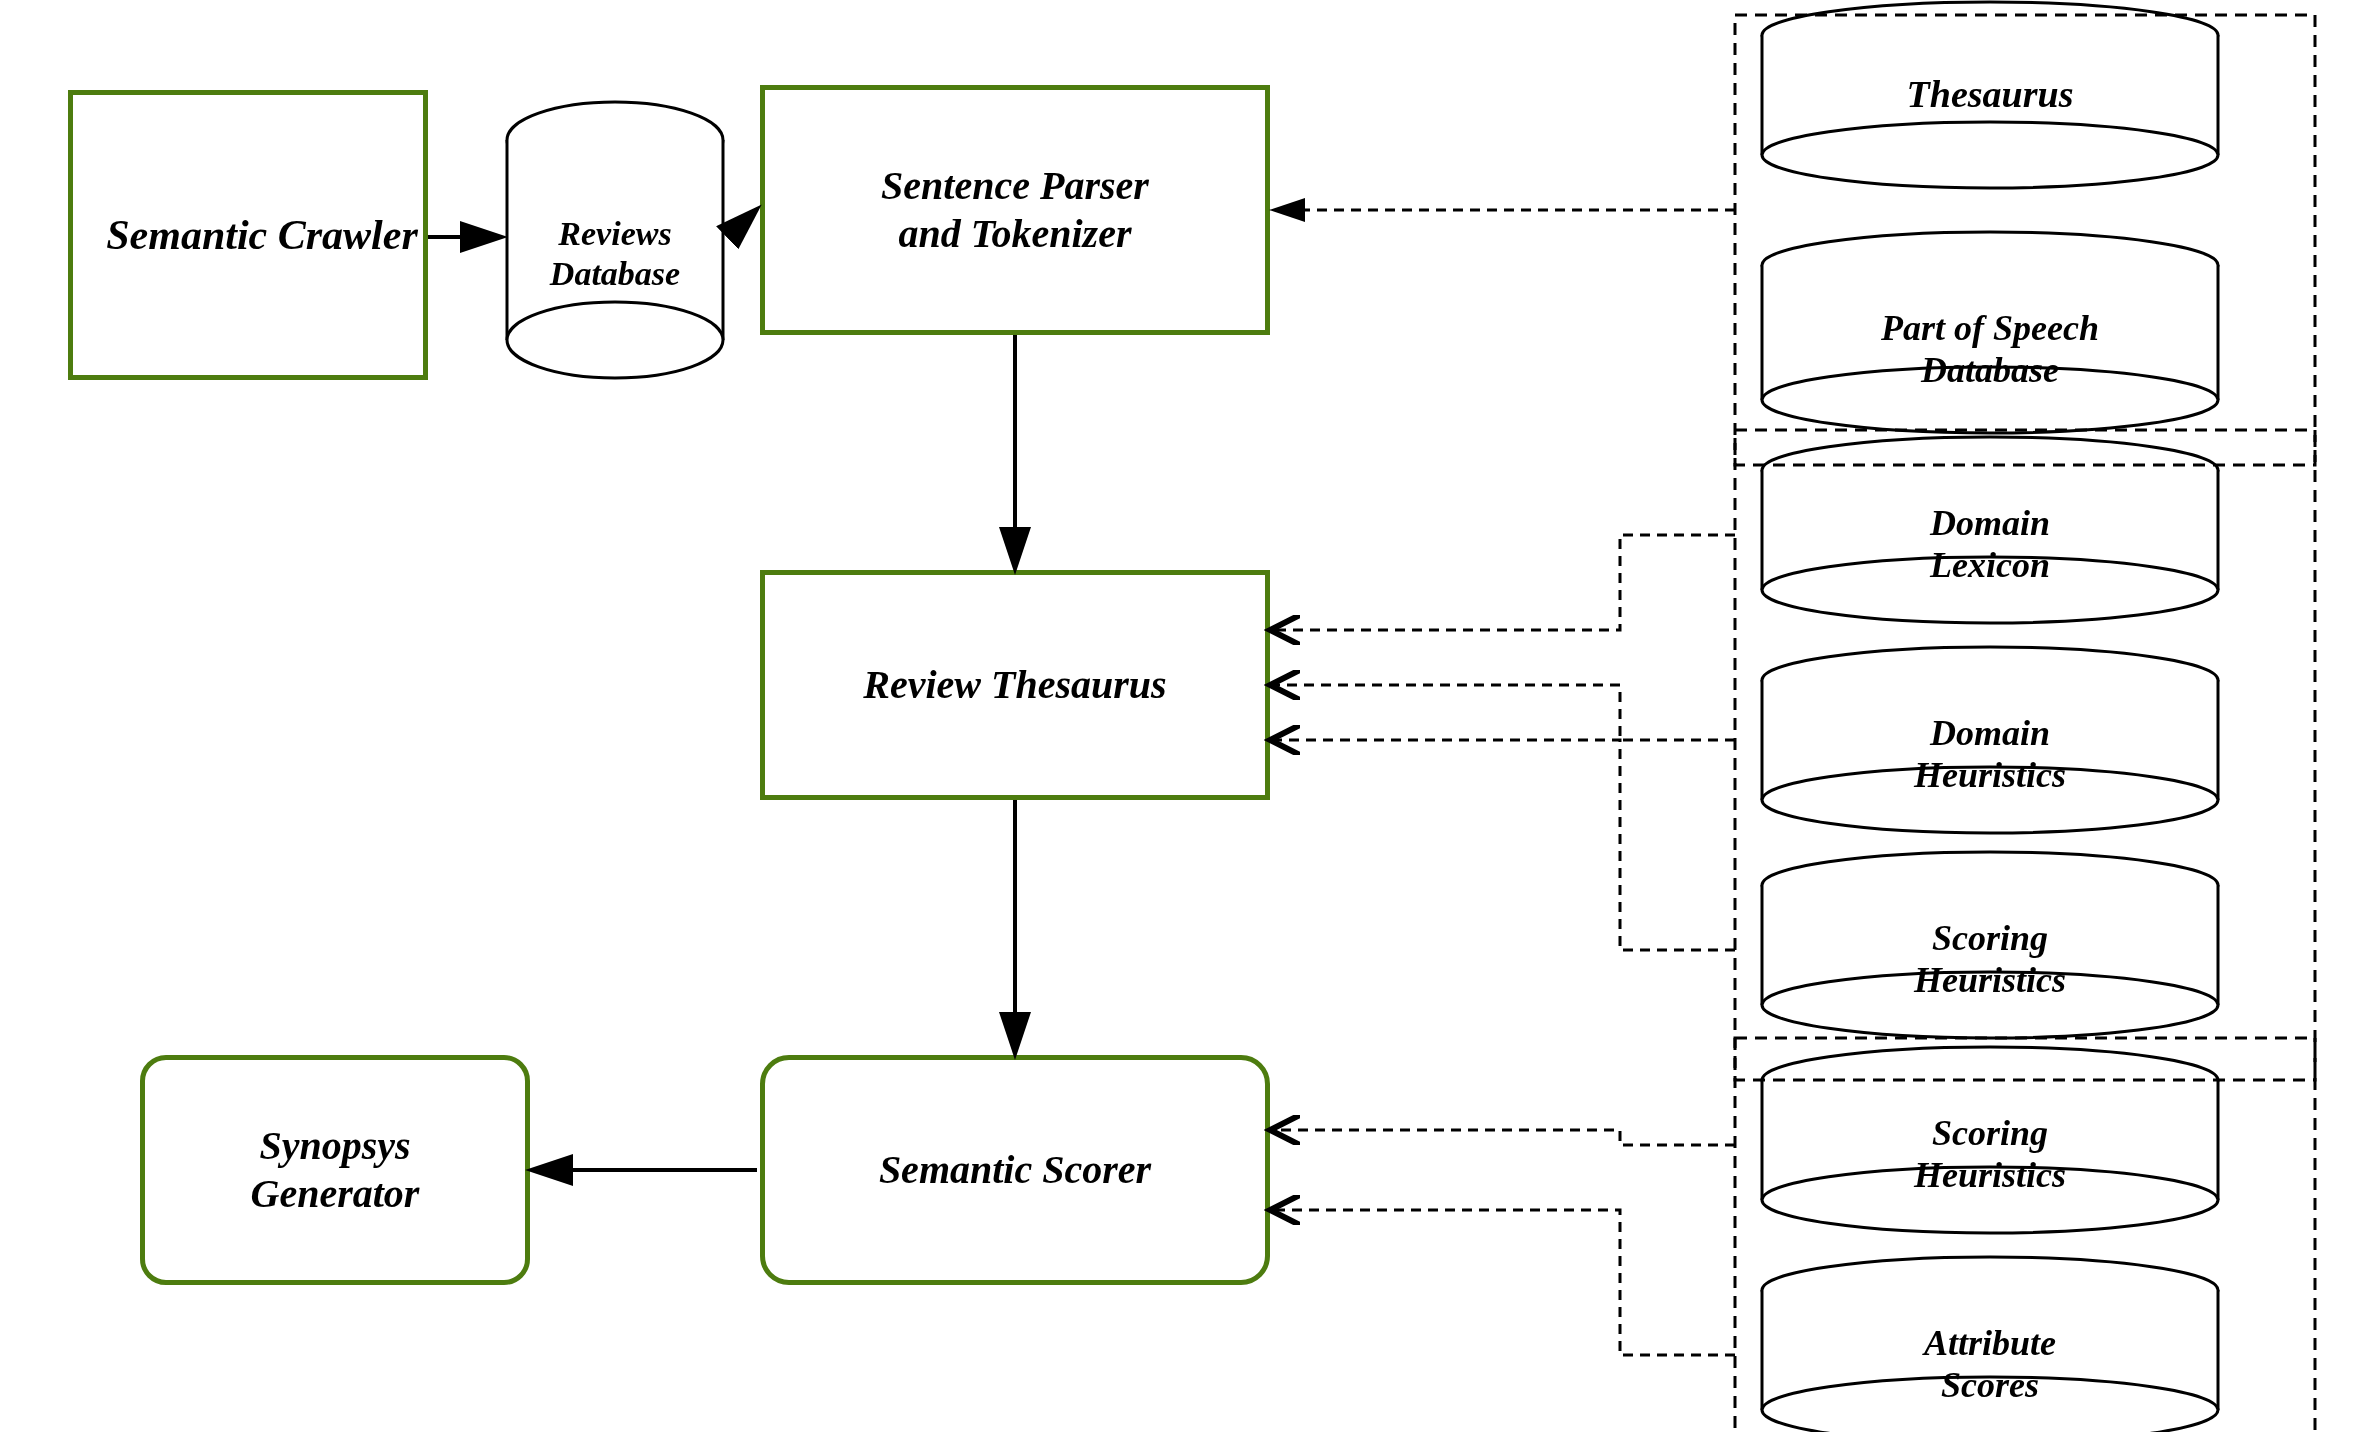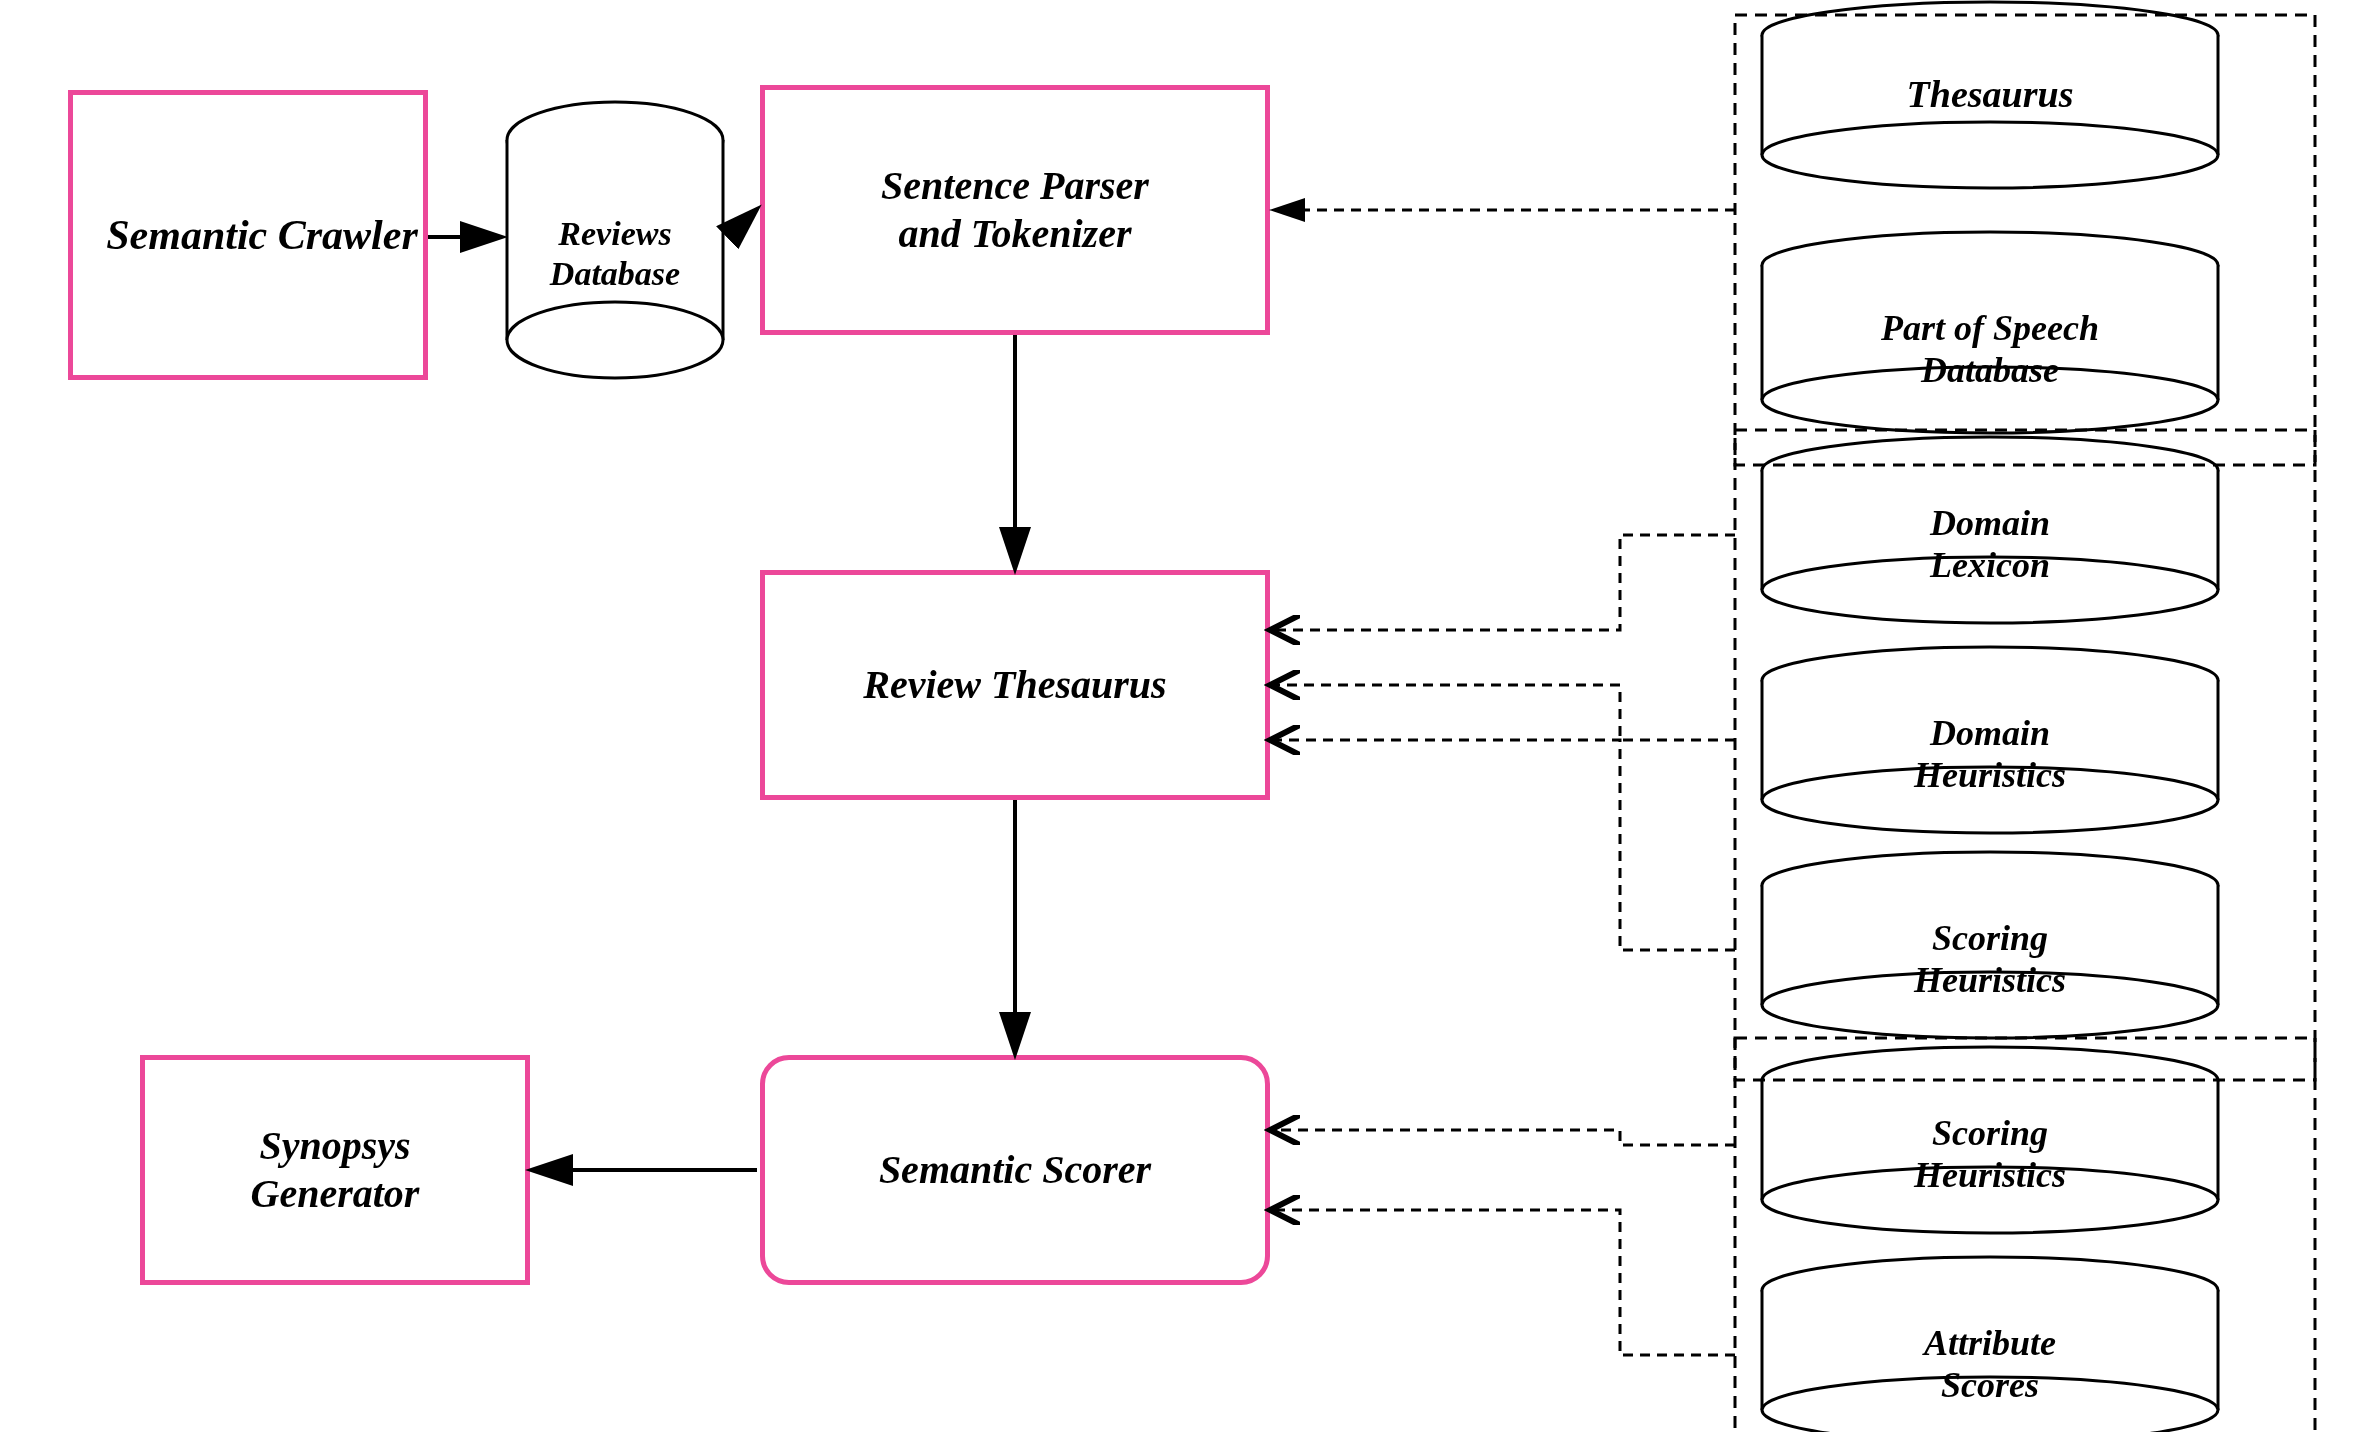--- a/index.html
+++ b/index.html
@@ -15,21 +15,21 @@
     .diagram-container {
       position: absolute;
       top: 0; left: 0;
       width: 2359px;
       height: 1432px;
     }
 
     
     .box {
       position: absolute;
-      border: 4px solid #ec4899;
+      border: 4px solid #4d7c0f;
       background: #fff;
       display: flex;
       align-items: center;
       justify-content: center;
       text-align: center;
     }
 
     .box-label {
       font-style: italic;
       font-weight: bold;
@@ -132,21 +132,21 @@
       <ellipse cx="240" cy="155" rx="228" ry="33" fill="white" stroke="black" stroke-width="3"></ellipse>
       <text x="240" y="100" text-anchor="middle" font-style="italic" font-weight="bold" font-size="36" font-family="Times New Roman, serif">Scoring</text>
       <text x="240" y="142" text-anchor="middle" font-style="italic" font-weight="bold" font-size="36" font-family="Times New Roman, serif">Heuristics</text>
     </svg>
   </div>
 
   <div class="box" style="left:760px; top:1055px; width:510px; height:230px; border-width:5px;border-radius:29px;">
     <span class="box-label" style="font-size:40px;">Semantic Scorer</span>
   </div>
 
-  <div class="box" style="left:140px; top:1055px; width:390px; height:230px; border-width:5px;">
+  <div class="box" style="left:140px; top:1055px; width:390px; height:230px; border-width:5px;border-radius:26px;">
     <span class="box-label" style="font-size:40px;">Synopsys<br>Generator</span>
   </div>
 
   <div style="position:absolute; left:1750px; top:1045px; width:480px; height:200px;">
     <svg width="480" height="200">
       <ellipse cx="240" cy="35" rx="228" ry="33" fill="white" stroke="black" stroke-width="3"></ellipse>
       <rect x="12" y="35" width="456" height="120" fill="white" stroke="none"></rect>
       <line x1="12" y1="35" x2="12" y2="155" stroke="black" stroke-width="3"></line>
       <line x1="468" y1="35" x2="468" y2="155" stroke="black" stroke-width="3"></line>
       <ellipse cx="240" cy="155" rx="228" ry="33" fill="white" stroke="black" stroke-width="3"></ellipse>

